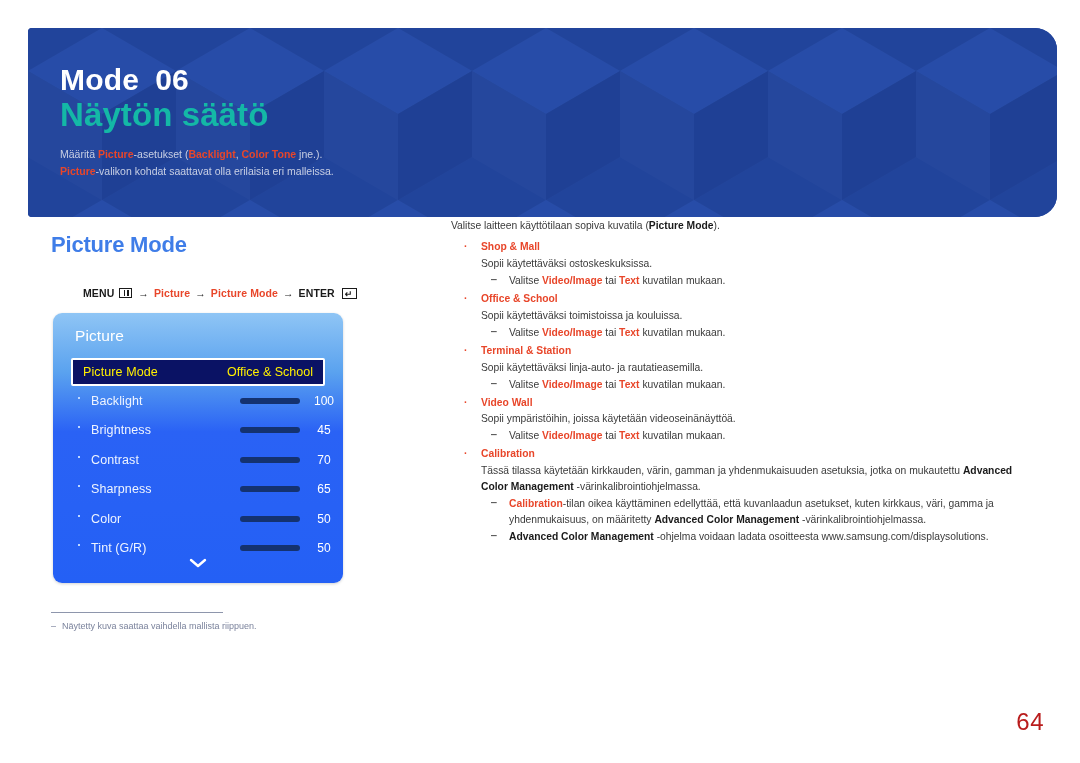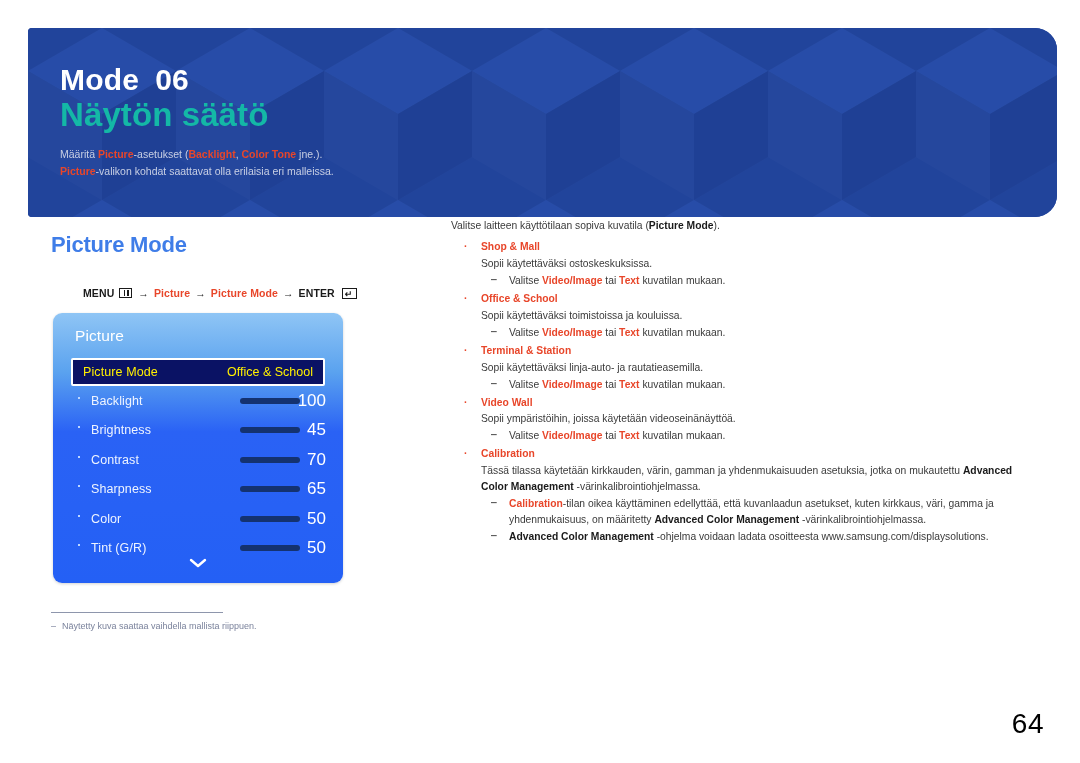--- a/index.html
+++ b/index.html
@@ -178,25 +178,25 @@
     background: #143270;
     overflow: hidden;
   }
   .slider .fill {
     height: 100%;
     border-radius: 3px;
     background: #8ef0d2;
   }
   .osd-num {
     position: absolute;
-    left: 241px;
+    left: 255px;
     width: 32px;
-    text-align: right;
+    text-align: center;
     color: #ffffff;
-    font-size: 17px;
+    font-size: 12px;
   }
   .osd-chevron {
     position: absolute;
     left: 0; right: 0; bottom: 10px;
     text-align: center;
   }
   .osd-chevron svg { display:inline-block; }
 
   
   .footnote-rule {
@@ -250,22 +250,22 @@
     position: absolute; left: 10px; top: -1px;
     color: #5a5a5a; font-weight: bold;
   }
   .lv2 .body { color: #3a3a3a; }
 
   .pagenum {
     position: absolute;
     left: 0; right: 36px;
     top: 708px;
     text-align: right;
-    font-size: 28px;
-    color: #000000;
+    font-size: 24px;
+    color: #b91c1c;
     letter-spacing: .5px;
     margin-left: 21px;
   }
 </style>
 </head>
 <body>
 
 <div class="banner">
   <div class="banner-pattern">
     <svg viewBox="0 0 1029 189" preserveAspectRatio="none" xmlns="http://www.w3.org/2000/svg">

